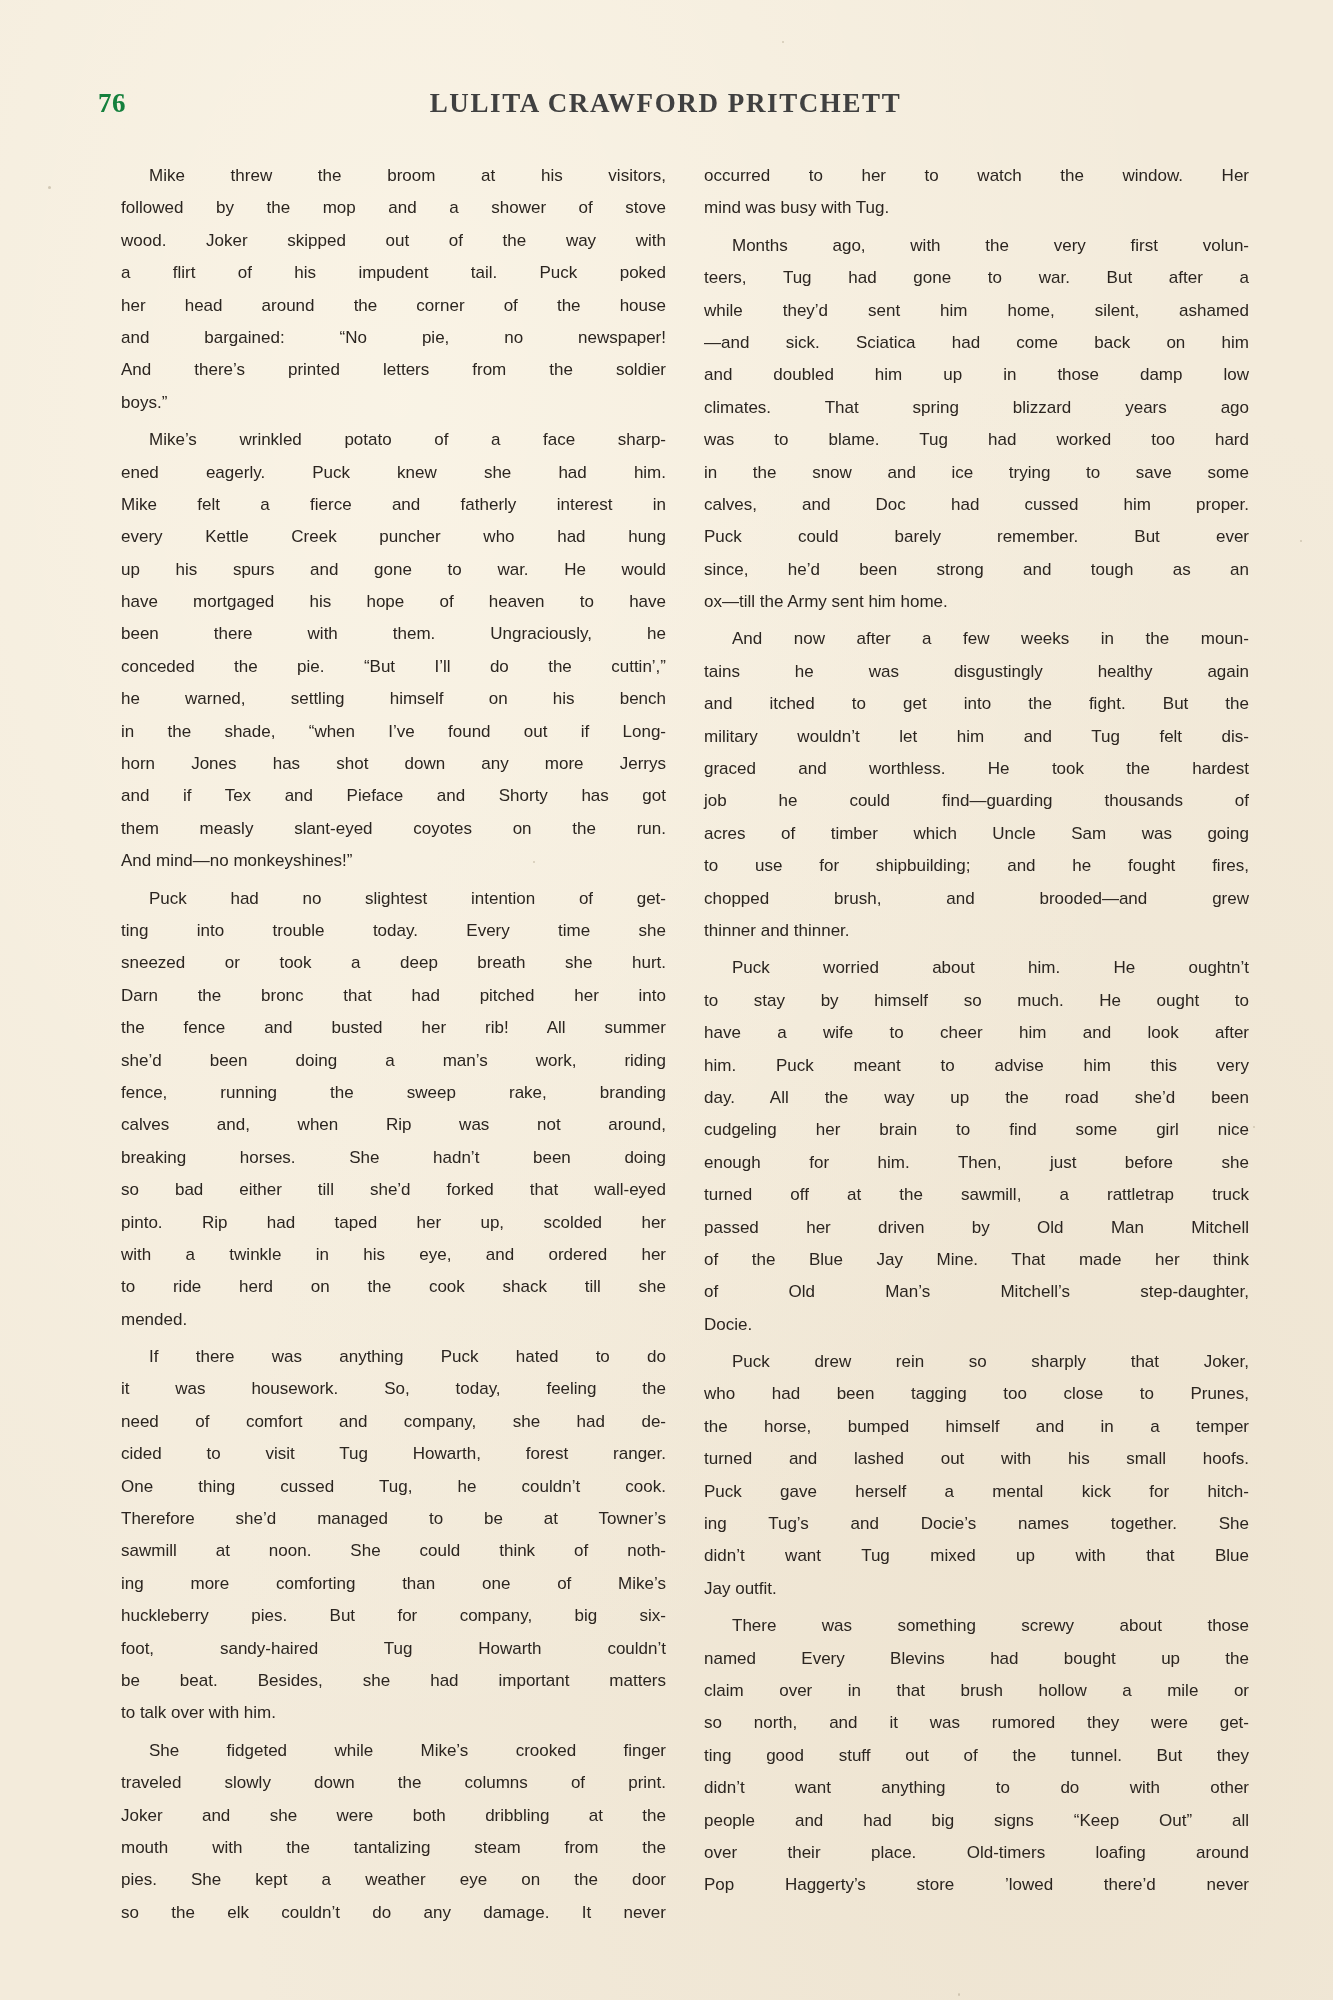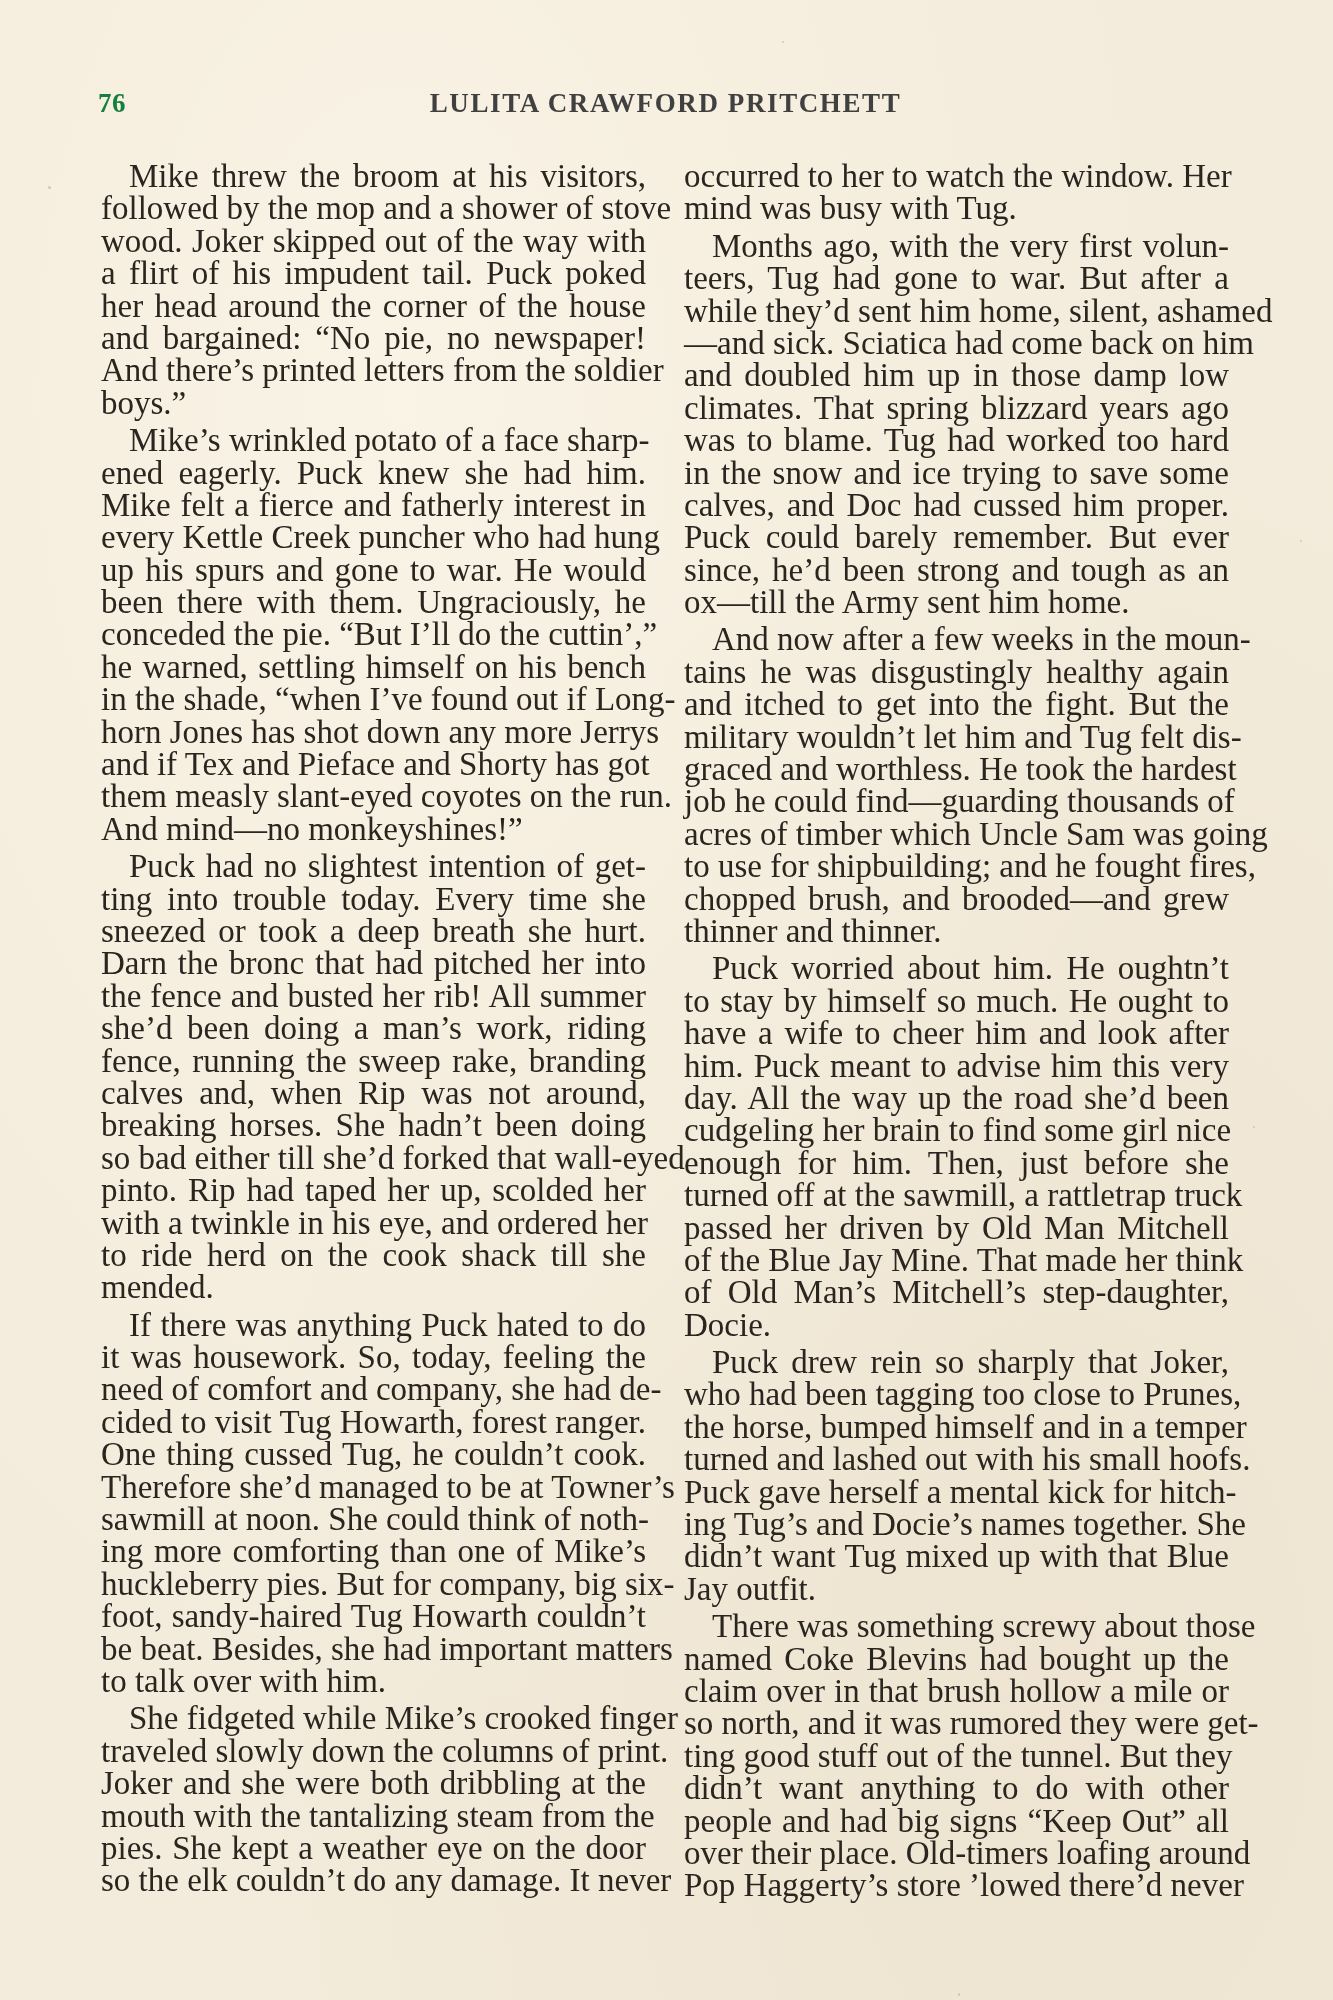--- a/index.html
+++ b/index.html
@@ -44,26 +44,27 @@
     font-family: "Liberation Serif", serif;
     font-weight: bold;
     font-size: 27px;
     letter-spacing: 1.6px;
     color: #404040;
   }
   .column {
     position: absolute;
     top: 160px;
     width: 545px;
-    font-family: Liberation Serif, serif;
-    font-size: 33px;
+    font-family: Liberation Sans, sans-serif;
+    font-size: 17px;
     line-height: 32.4px;
     text-align: justify;
     hyphens: manual;
     color: #2b2520;
+    margin-left: 20px;
   }
   .col-left { left: 101px; }
   .col-right { left: 684px; }
   .para {
     margin: 0 0 5px 0;
     text-indent: 0;
   }
   .line {
     display: block;
     white-space: nowrap;
@@ -102,20 +103,21 @@
       <span class="line">and bargained: “No pie, no newspaper!</span>
       <span class="line">And there’s printed letters from the soldier</span>
       <span class="line last">boys.”</span>
     </div>
     <div class="para">
       <span class="line indent-first">Mike’s wrinkled potato of a face sharp-</span>
       <span class="line">ened eagerly. Puck knew she had him.</span>
       <span class="line">Mike felt a fierce and fatherly interest in</span>
       <span class="line">every Kettle Creek puncher who had hung</span>
       <span class="line">up his spurs and gone to war. He would</span>
+      <span class="line">have mortgaged his hope of heaven to have</span>
       <span class="line">been there with them. Ungraciously, he</span>
       <span class="line">conceded the pie. “But I’ll do the cuttin’,”</span>
       <span class="line">he warned, settling himself on his bench</span>
       <span class="line">in the shade, “when I’ve found out if Long-</span>
       <span class="line">horn Jones has shot down any more Jerrys</span>
       <span class="line">and if Tex and Pieface and Shorty has got</span>
       <span class="line">them measly slant-eyed coyotes on the run.</span>
       <span class="line last">And mind—no monkeyshines!”</span>
     </div>
     <div class="para">
@@ -207,21 +209,21 @@
       <span class="line">who had been tagging too close to Prunes,</span>
       <span class="line">the horse, bumped himself and in a temper</span>
       <span class="line">turned and lashed out with his small hoofs.</span>
       <span class="line">Puck gave herself a mental kick for hitch-</span>
       <span class="line">ing Tug’s and Docie’s names together. She</span>
       <span class="line">didn’t want Tug mixed up with that Blue</span>
       <span class="line last">Jay outfit.</span>
     </div>
     <div class="para">
       <span class="line indent-first">There was something screwy about those</span>
-      <span class="line">named Coke Blevins had bought up the</span>
+      <span class="line">named Every Blevins had bought up the</span>
       <span class="line">claim over in that brush hollow a mile or</span>
       <span class="line">so north, and it was rumored they were get-</span>
       <span class="line">ting good stuff out of the tunnel. But they</span>
       <span class="line">didn’t want anything to do with other</span>
       <span class="line">people and had big signs “Keep Out” all</span>
       <span class="line">over their place. Old-timers loafing around</span>
       <span class="line">Pop Haggerty’s store ’lowed there’d never</span>
     </div>
   </article>
 

